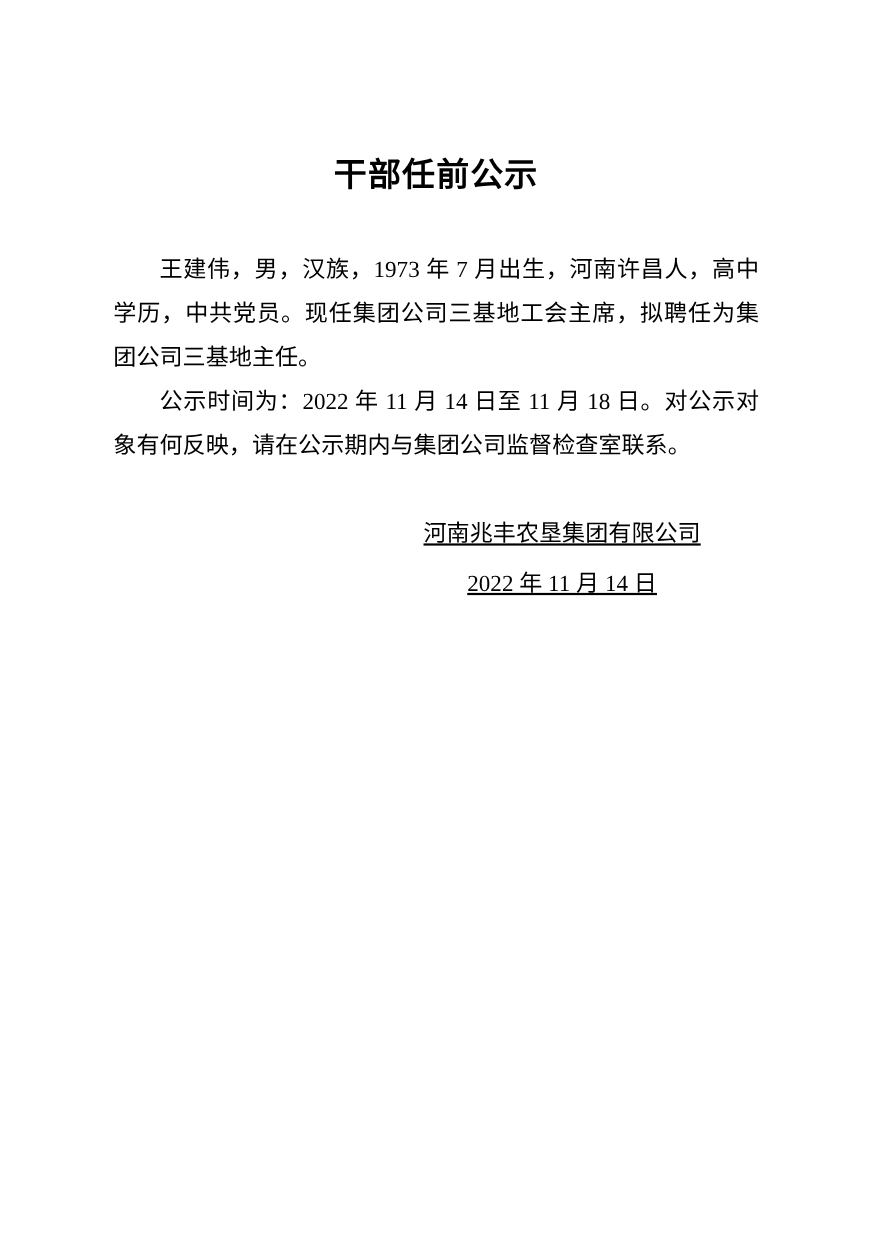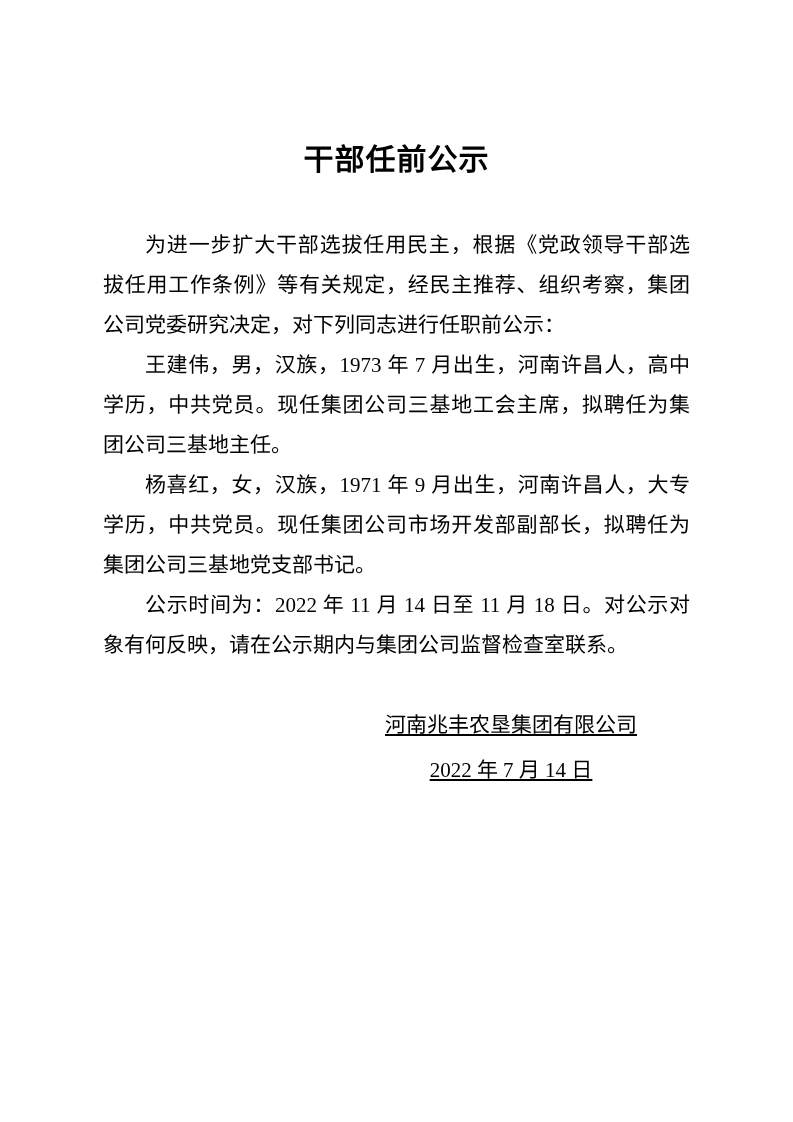--- a/index.html
+++ b/index.html
@@ -48,23 +48,21 @@
     text-decoration: underline;
   }
 </style>
 </head>
 <body>
 
 <div class="page">
   <h1 class="doc-title">干部任前公示</h1>
 
   <div class="doc-body">
-    <p>为进一步扩大干部选拔任用民主，根据《党政领导干部选拔任用工作条例》等有关规定，经民主推荐、组织考察，集团公司党委研究决定，对下列同志进行任职前公示：</p>
     <p>王建伟，男，汉族，1973 年 7 月出生，河南许昌人，高中学历，中共党员。现任集团公司三基地工会主席，拟聘任为集团公司三基地主任。</p>
-    <p>杨喜红，女，汉族，1971 年 9 月出生，河南许昌人，大专学历，中共党员。现任集团公司市场开发部副部长，拟聘任为集团公司三基地党支部书记。</p>
     <p>公示时间为：2022 年 11 月 14 日至 11 月 18 日。对公示对象有何反映，请在公示期内与集团公司监督检查室联系。</p>
   </div>
 
   <div class="signature">
     <div>河南兆丰农垦集团有限公司</div>
-    <div>2022 年 7 月 14 日</div>
+    <div>2022 年 11 月 14 日</div>
   </div>
 </div>
 
 </body></html>

